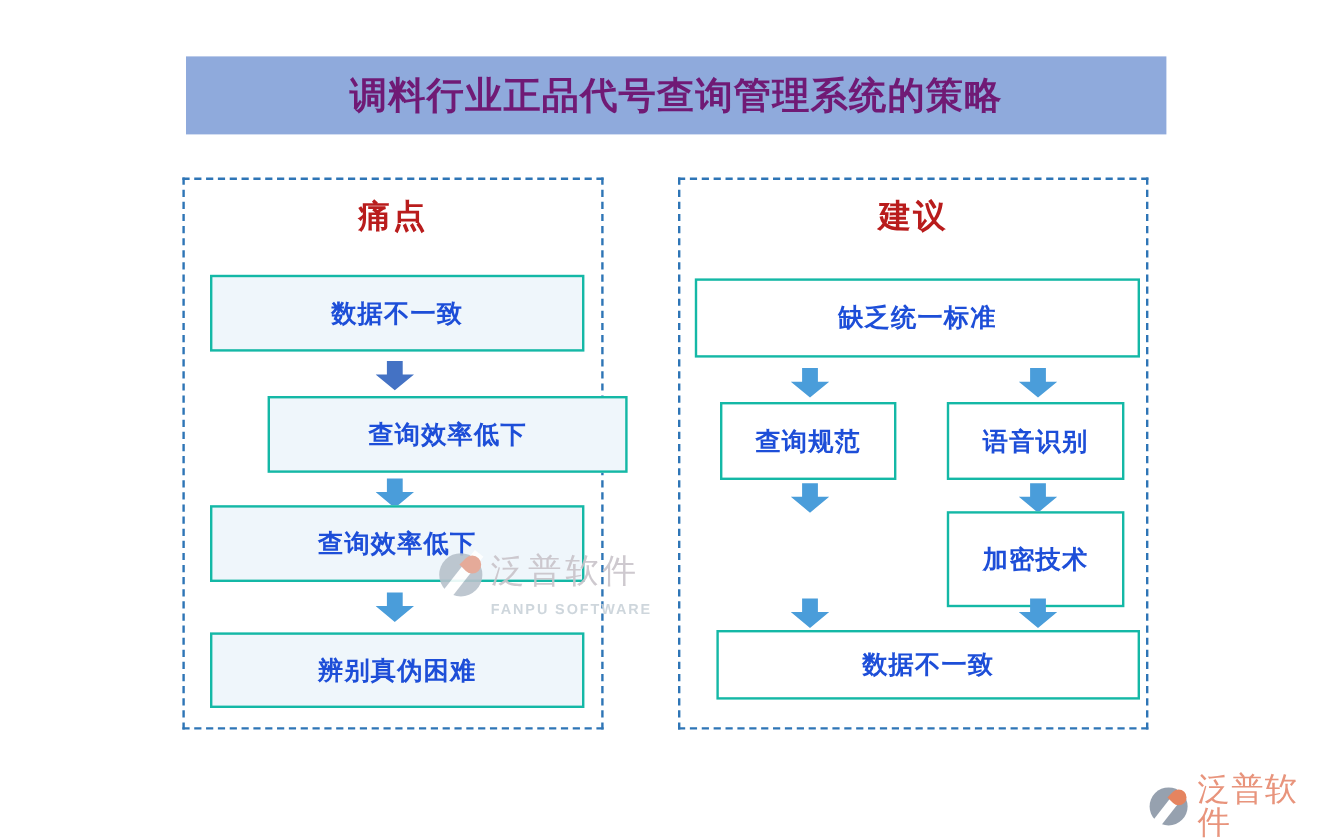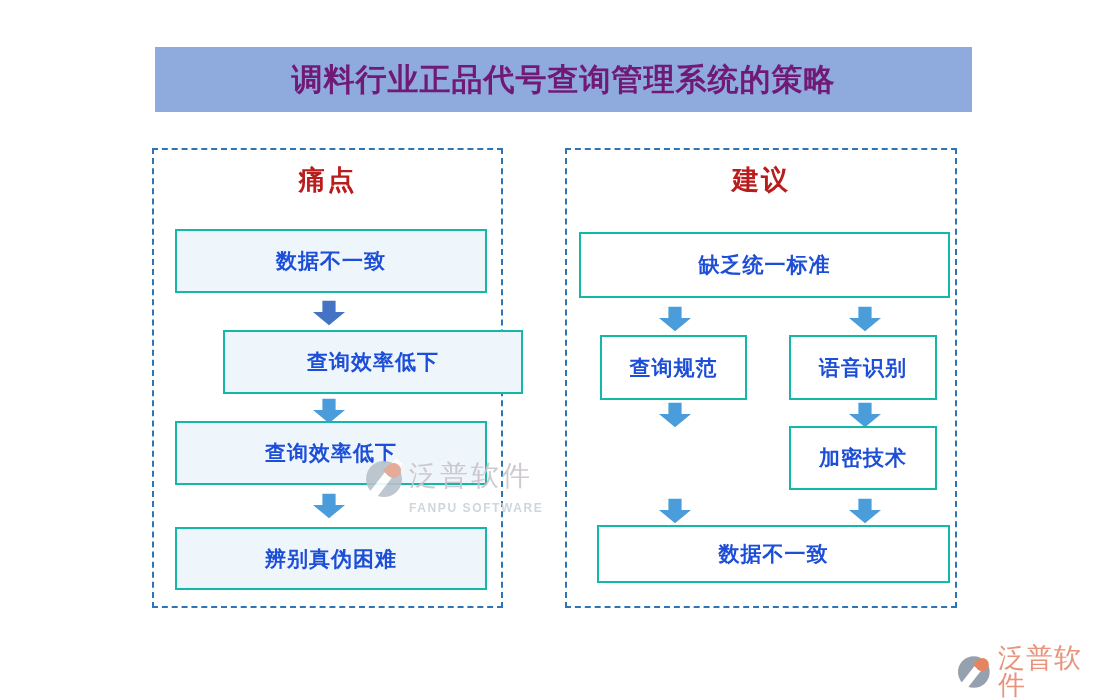--- a/index.html
+++ b/index.html
@@ -34,21 +34,21 @@
   .la3 { left:159px; top:343px; }
   .lp4 { left:21px;  top:377px; width:312px; height:63px; }
 
   
   .rtop { left:12px;  top:82px;  width:371px; height:66px; }
   .ra1a { left:92px;  top:156px; }  .ra1b { left:282px; top:156px; }
   .rb1a { left:33px;  top:185px; width:147px; height:65px; }
   .rb1b { left:222px; top:185px; width:148px; height:65px; }
   .ra2a { left:92px;  top:252px; }  .ra2b { left:282px; top:252px; }
   .rb2a { left:33px;  top:276px; width:147px; height:64px; }
-  .rb2b { left:222px; top:276px; width:148px; height:64px;text-align:right; }
+  .rb2b { left:222px; top:276px; width:148px; height:80px;text-align:right; }
   .ra3a { left:92px;  top:348px; }  .ra3b { left:282px; top:348px; }
   .rbot { left:30px;  top:375px; width:353px; height:58px; }
 
   
   .logo-mark { position:relative; width:36px; height:36px; flex:none; }
   .logo-mark .disc  { position:absolute; inset:0; border-radius:50%; }
   .logo-mark .slash { position:absolute; left:14px; top:-5px; width:9px; height:48px;
                       background:#fff; transform:rotate(38deg); }
   .logo-mark .leaf  { position:absolute; right:1px; top:2px; width:15px; height:15px;
                       border-radius:50% 50% 50% 0; transform:rotate(45deg); }

